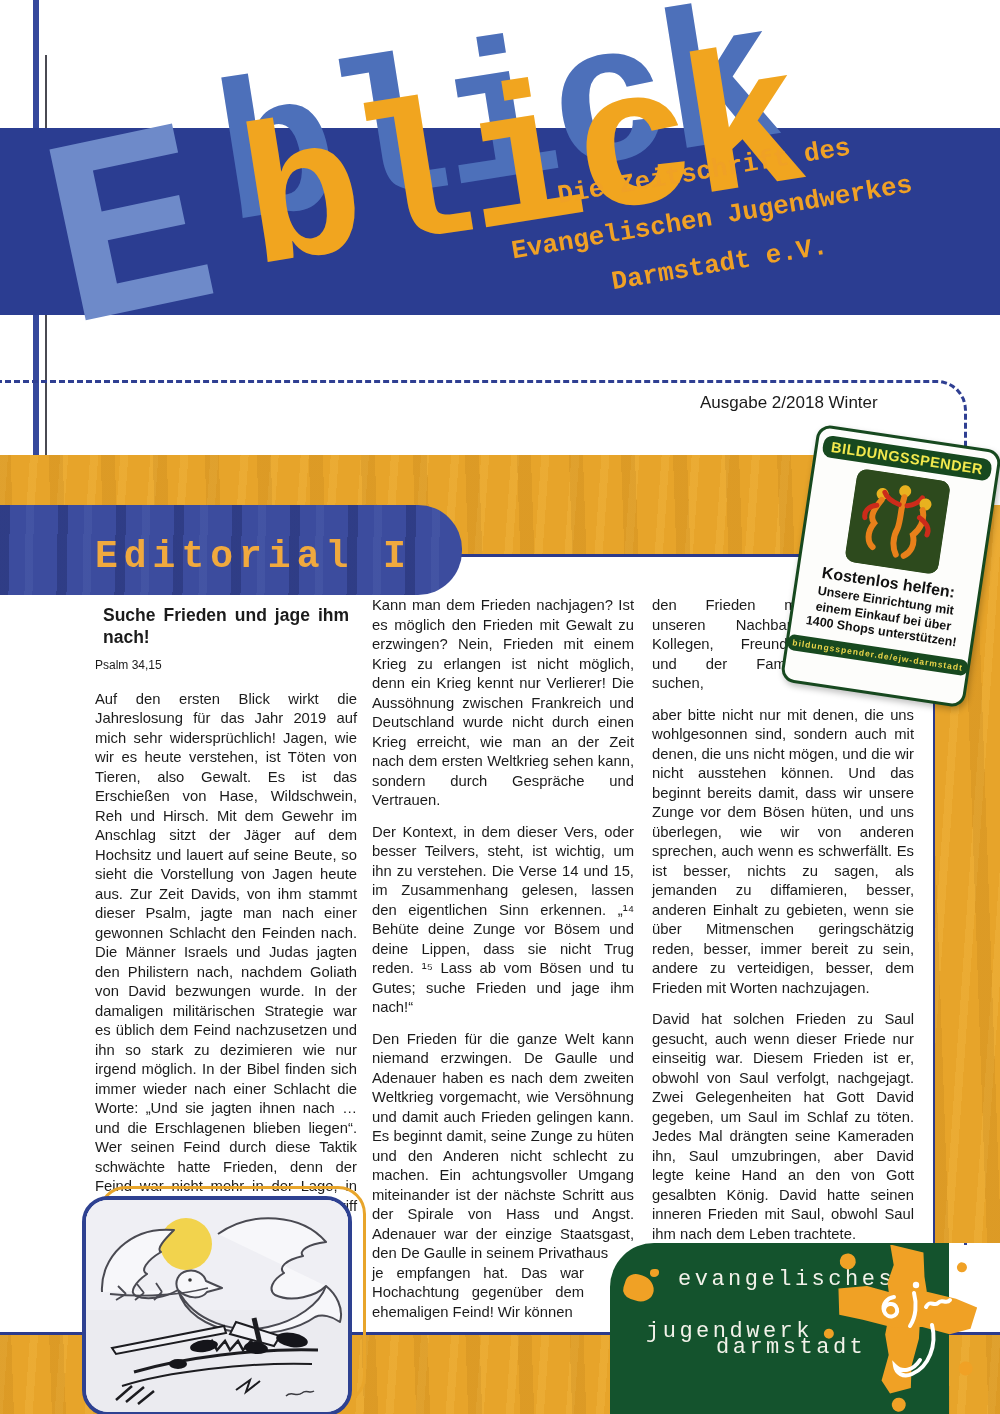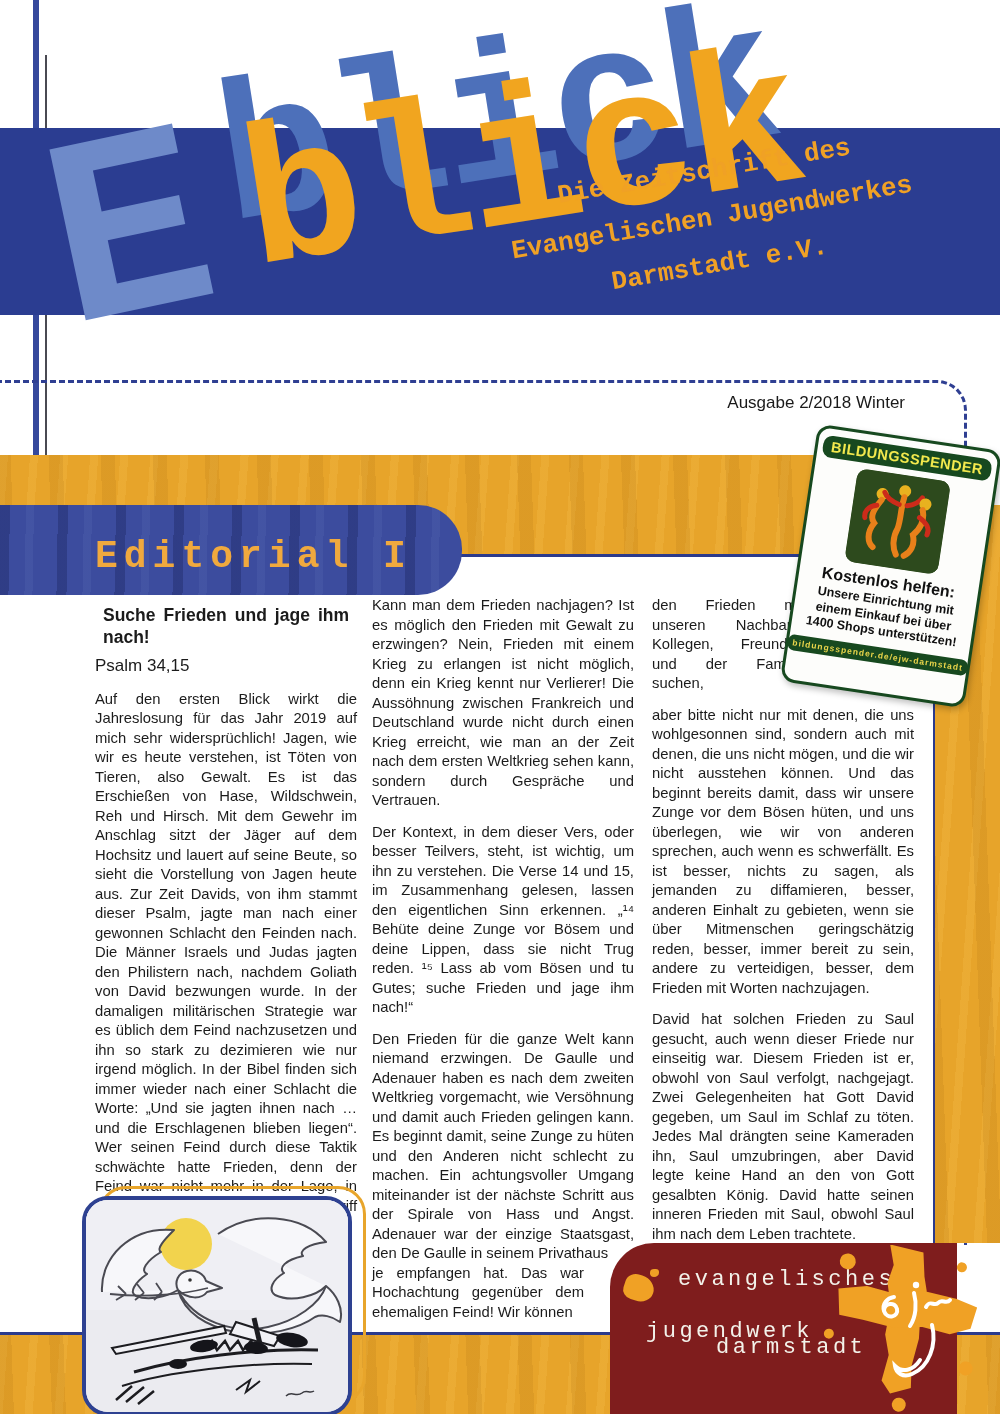--- a/index.html
+++ b/index.html
@@ -17,21 +17,21 @@
   .logo-shadow{left:218px;top:14px;font-size:196px;color:#4d70ba;transform:rotate(-9deg);letter-spacing:-6px;}
   .logo-front{left:243px;top:58px;font-size:196px;color:#f1a51f;transform:rotate(-9deg);letter-spacing:-6px;}
   .tagline{position:absolute;left:497px;top:148px;width:430px;transform:rotate(-9.5deg);
            font-family:"Liberation Mono","DejaVu Sans Mono",monospace;font-weight:bold;color:#f0a125;
            font-size:26px;line-height:47px;text-align:center;white-space:nowrap;}
   
   .dashframe{position:absolute;left:-4px;top:380px;width:968px;height:862px;
              border-top:3px dashed #2f3f92;border-right:3px dashed #2f3f92;border-radius:0 30px 0 0;}
   .website{position:absolute;left:95px;top:398px;font-family:"Liberation Mono","DejaVu Sans Mono",monospace;
            font-weight:bold;font-size:20px;letter-spacing:1px;color:#101010;}
-  .issue{position:absolute;left:700px;top:393px;width:205px;text-align:right;font-size:17px;color:#1a1a1a;}
+  .issue{position:absolute;left:700px;top:393px;width:205px;font-size:17px;color:#1a1a1a;}
   
   .orangetex{background-color:#e7a42a;
      background-image:repeating-linear-gradient(88deg, rgba(166,106,14,0.16) 0 14px, rgba(0,0,0,0) 14px 52px),
                       repeating-linear-gradient(94deg, rgba(255,205,95,0.18) 0 8px, rgba(0,0,0,0) 8px 30px);}
   .topband{position:absolute;left:0;top:455px;width:935px;height:99px;border-bottom:3px solid #2b3a8c;}
   .rightstrip{position:absolute;left:933px;top:505px;width:67px;height:738px;border-left:2px solid #2b3a8c;}
   .bottomband{position:absolute;left:0;top:1332px;width:1000px;height:82px;border-top:3px solid #2b3a8c;}
   
   .edbanner{position:absolute;left:0;top:505px;width:462px;height:90px;border-radius:0 44px 44px 0;
      background-color:#3c4c9e;
@@ -49,30 +49,30 @@
   .badge-headline{font-weight:bold;font-size:16px;color:#111;margin-top:6px;}
   .badge-body{font-weight:bold;font-size:12.5px;line-height:15.5px;color:#111;text-align:center;margin-top:2px;}
   .badge-url{background:#17491f;color:#e8d44a;font-weight:bold;font-size:8.5px;letter-spacing:1px;
            border-radius:7px;padding:3px 5px;margin-top:7px;white-space:nowrap;}
   
   .col{position:absolute;top:596px;width:262px;font-size:14.8px;line-height:19.5px;color:#1b1b1b;
        text-align:justify;}
   .col p{margin:0 0 12px 0;}
   #col1{left:95px;} #col2{left:372px;} #col3{left:652px;}
   .art-head{font-weight:bold;font-size:17.5px;line-height:22px;margin:8px;}
-  .art-sub{font-size:17px;margin:2px 0 14px 0;}
+  .art-sub{font-size:12px;margin:2px 0 14px 0;}
   .narrow-intro{width:152px;}
   .narrow-tail{width:212px;}
   
   .dove-outline{position:absolute;left:98px;top:1186px;width:262px;height:212px;border:3px solid #e8a52b;border-radius:28px;z-index:14;}
   .dove-img{position:absolute;left:82px;top:1196px;width:262px;height:212px;border:4px solid #2e4191;border-radius:26px;
             overflow:hidden;background:#ebebf0;z-index:15;}
   
-  .bluebox{position:absolute;left:610px;top:1243px;width:339px;height:171px;background:#7f1d1d;
-           border-radius:44px 0 0 0;z-index:20;padding-left:8px;}
+  .bluebox{position:absolute;left:610px;top:1243px;width:339px;height:171px;background:#14532d;
+           border-radius:44px 0 0 0;z-index:20;}
   .org-line{position:absolute;font-family:"Liberation Mono","DejaVu Sans Mono",monospace;
             color:#f3f2ea;font-size:22px;letter-spacing:3.5px;white-space:nowrap;}
   .org1{left:68px;top:24px;} .org2{left:36px;top:50px;margin-top:26px;} .org3{left:106px;top:92px;text-align:center;}
   .splat{position:absolute;left:14px;top:32px;width:30px;height:26px;background:#f0a125;
          border-radius:45% 60% 55% 40%;transform:rotate(18deg);}
   .splat2{position:absolute;left:40px;top:26px;width:9px;height:8px;background:#f0a125;border-radius:50% 40% 60% 50%;}
   .ejw-logo{position:absolute;left:212px;top:2px;width:168px;height:168px;}
 </style>
 </head>
 <body>

